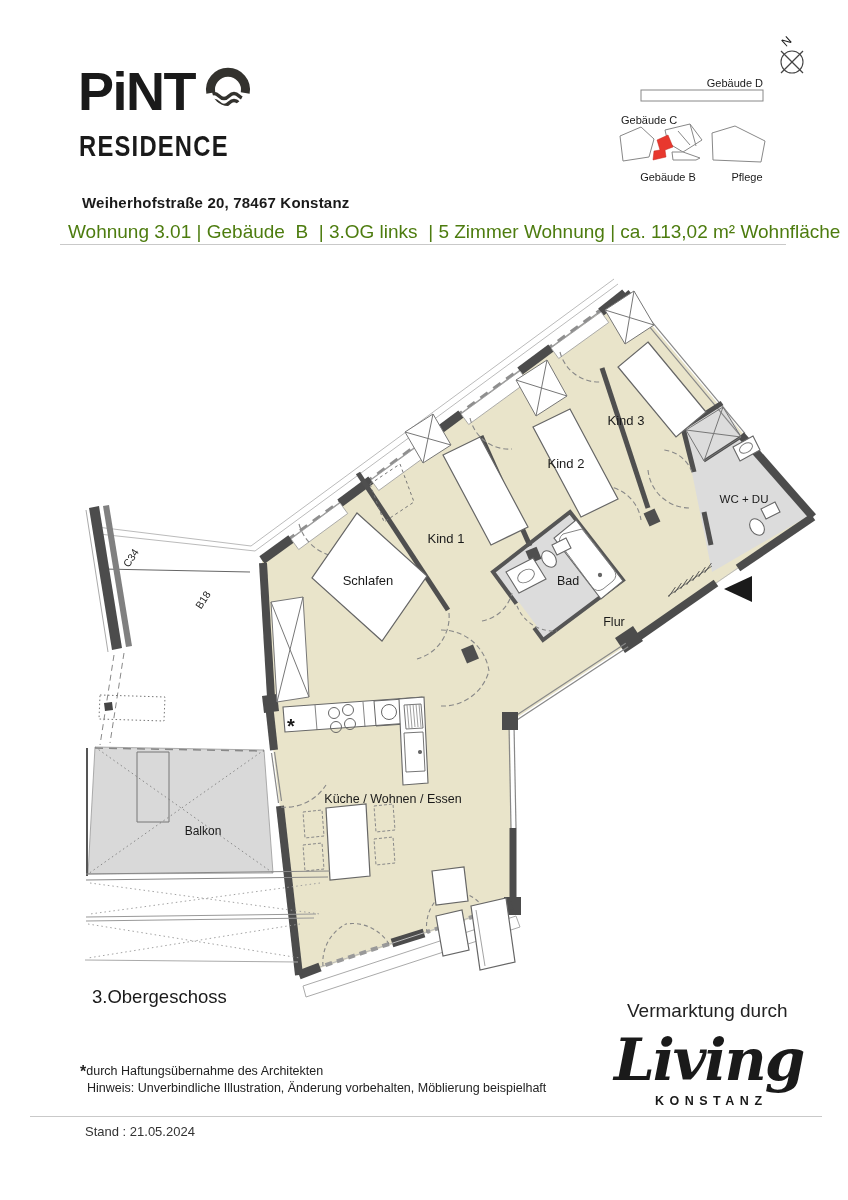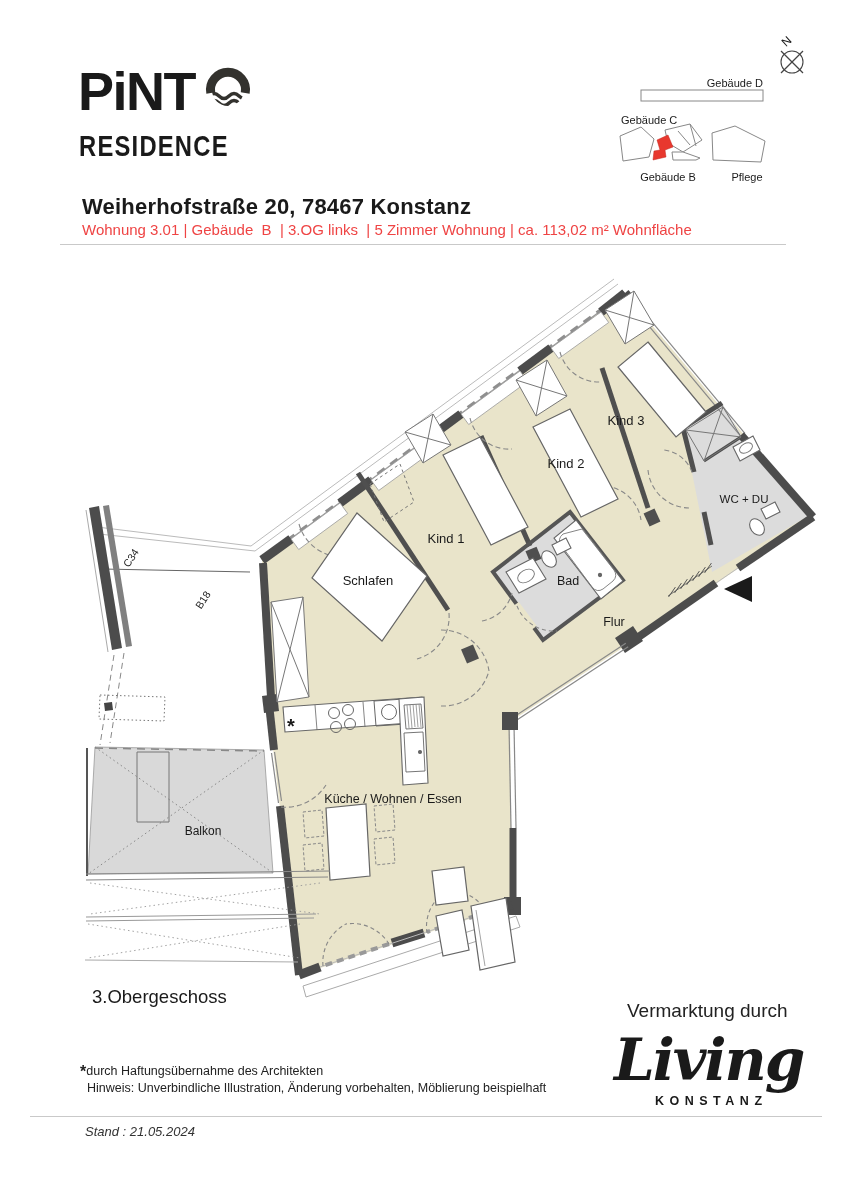--- a/index.html
+++ b/index.html
@@ -1,27 +1,27 @@
 <!DOCTYPE html>
 <html><head>
 <meta charset="utf-8">
 <style>
   html,body{margin:0;padding:0;background:#fff;}
   .page{position:relative;width:848px;height:1200px;background:#fff;overflow:hidden;
         font-family:"Liberation Sans",sans-serif;color:#1a1a1a;}
   .abs{position:absolute;}
-  .address{left:82px;top:194px;font-size:22px;font-weight:bold;letter-spacing:.2px;}
-  .details{left:82px;top:221px;font-size:15px;white-space:pre;color:#ef4444;}
+  .address{left:82px;top:194px;font-size:15px;font-weight:bold;letter-spacing:.2px;}
+  .details{left:68px;top:221px;font-size:19px;white-space:pre;color:#4d7c0f;}
   .rule{height:1px;background:#c9c9c9;}
   .rule1{left:60px;top:244px;width:726px;}
   .rule2{left:30px;top:1116px;width:792px;}
   .footnote{left:80px;top:1063px;font-size:12.5px;line-height:17px;color:#222;}
   .footnote .star{font-size:16px;font-weight:bold;vertical-align:-2px;}
   .footnote .l2{margin-left:7px;}
-  .stand{left:85px;top:1124px;font-size:13px;color:#333;font-style:italic;}
+  .stand{left:85px;top:1124px;font-size:13px;color:#333;}
   .marketing{left:627px;top:1000px;font-size:19px;color:#222;}
   svg text{font-family:"Liberation Sans",sans-serif;fill:#1a1a1a;}
   svg .script{font-family:"DejaVu Serif",serif;font-style:italic;font-weight:bold;}
 </style>
 </head>
 <body>
 
 <div class="page">
 
   <svg class="abs" style="left:78px;top:58px;" width="210" height="120" viewBox="0 0 210 120">

